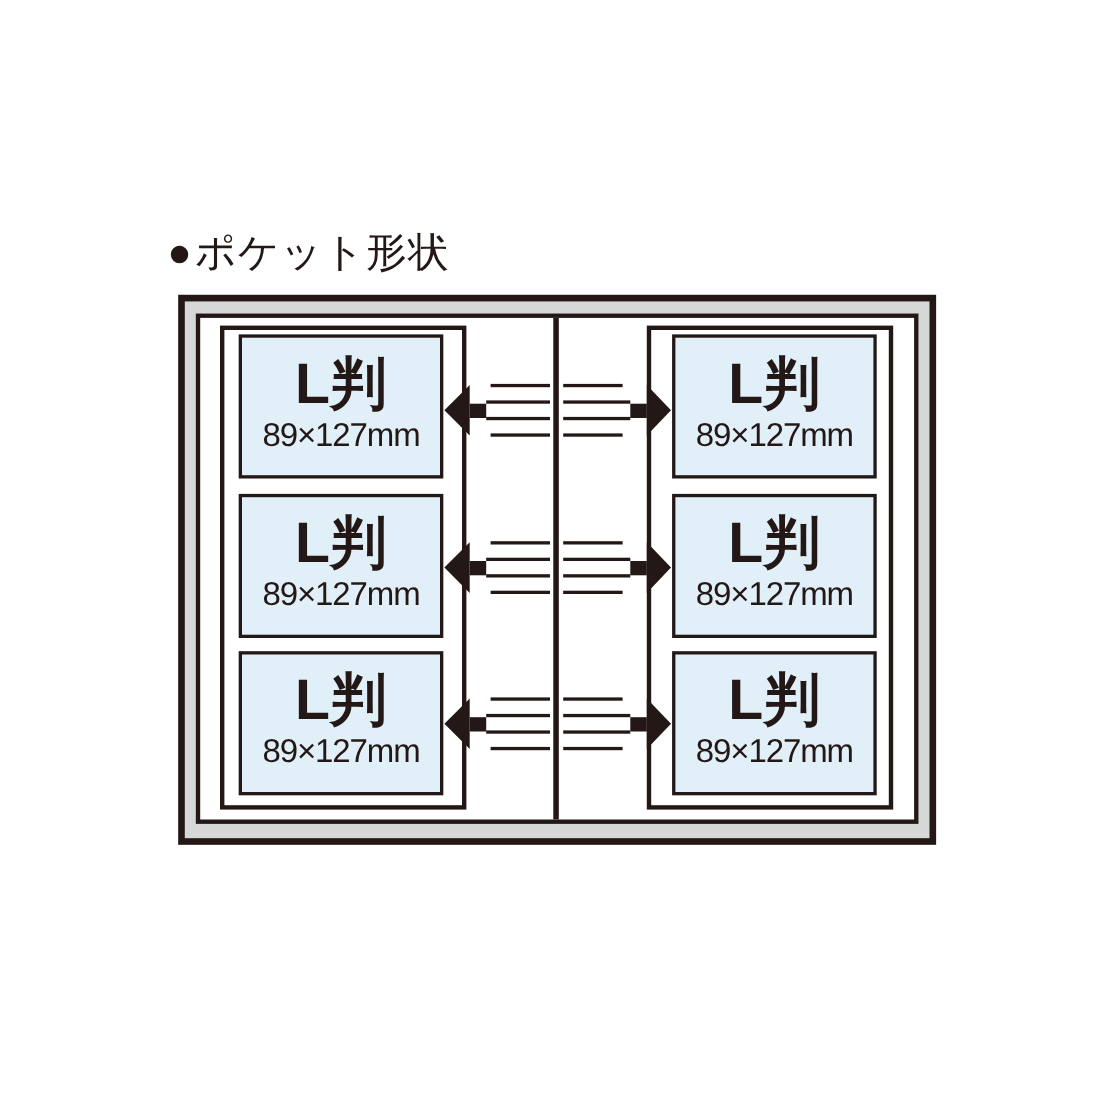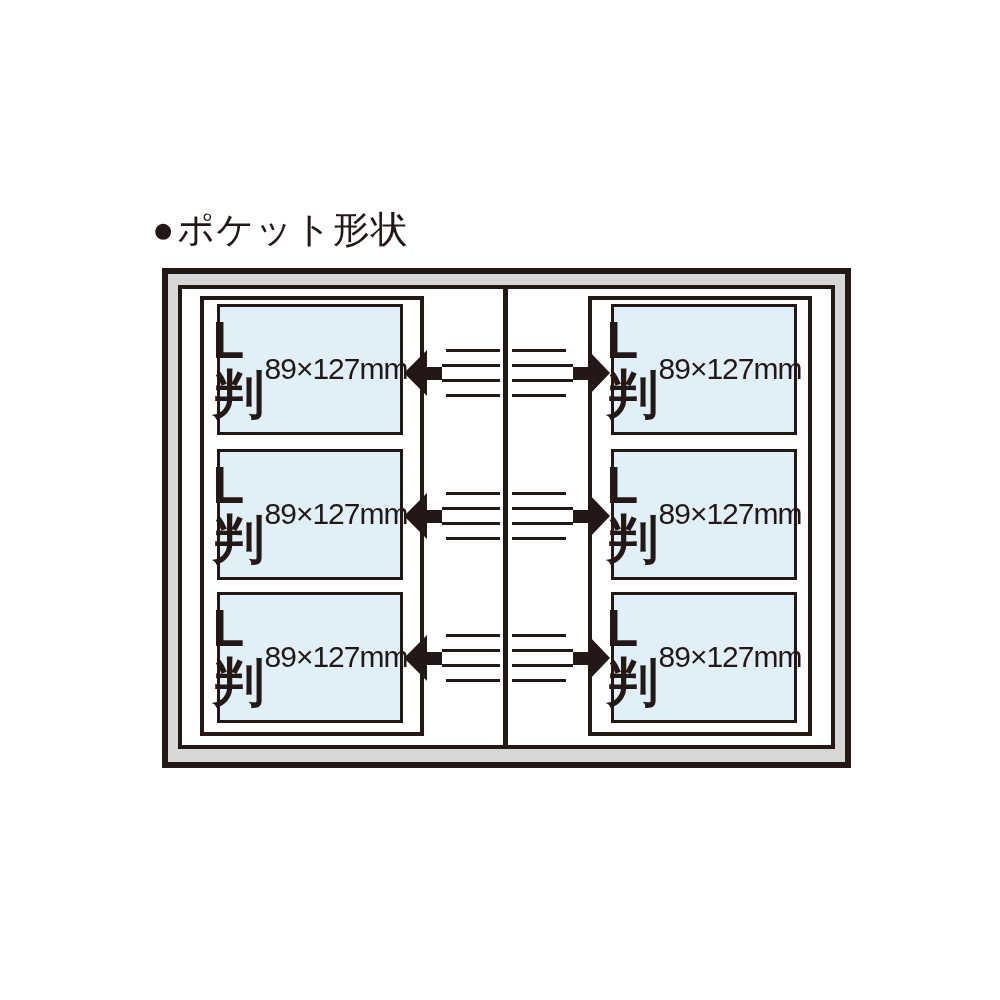--- a/index.html
+++ b/index.html
@@ -41,21 +41,21 @@
   .spine{
     left:503px;top:289px;width:5px;height:456px;
     background:var(--ink,#231815);
   }
 
   
   .pocket{
     width:186px;height:131px;
     background:var(--pocket_fill,#e1eff9);
     border:3px solid var(--ink,#231815);
-    display:flex;flex-direction:row;align-items:center;justify-content:center;
+    display:flex;flex-direction:column;align-items:center;justify-content:center;
     padding-bottom:4px;
   }
   .pocket-col-left{left:217px;}
   .pocket-col-right{left:611px;}
   .pocket-row-0{top:304px;}
   .pocket-row-1{top:449px;}
   .pocket-row-2{top:592px;}
   .pocket-size{
     font-size:52px;font-weight:700;line-height:1.02;letter-spacing:0px;
     color:var(--ink,#231815);

